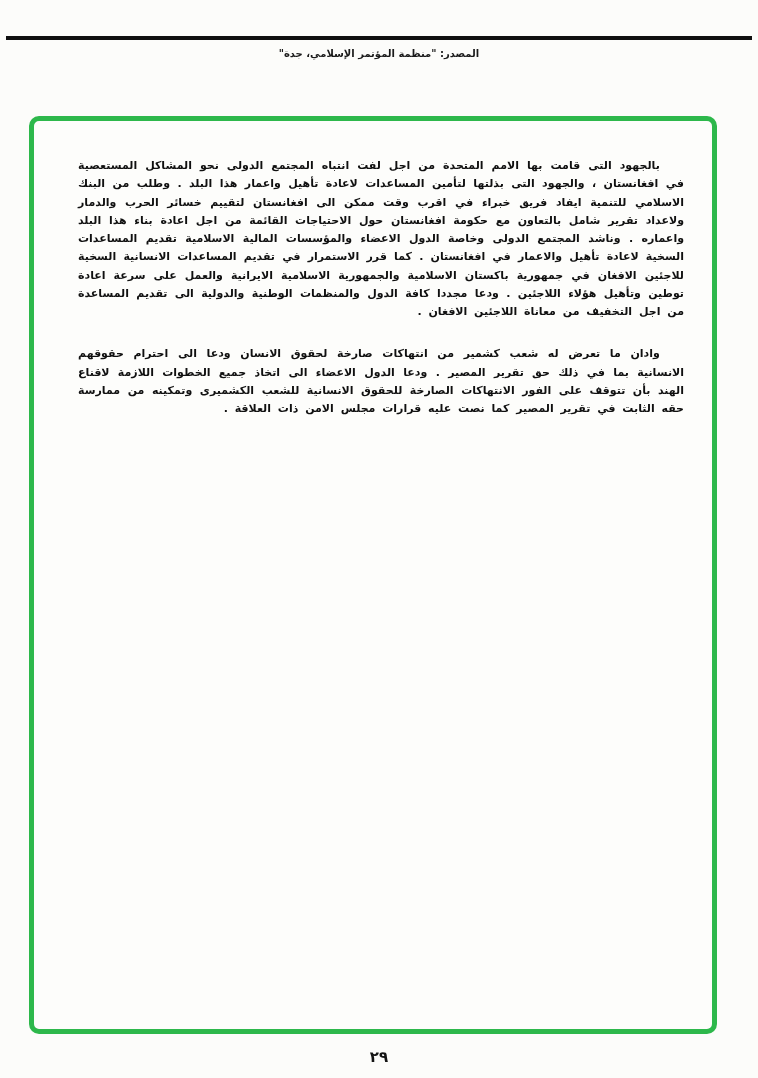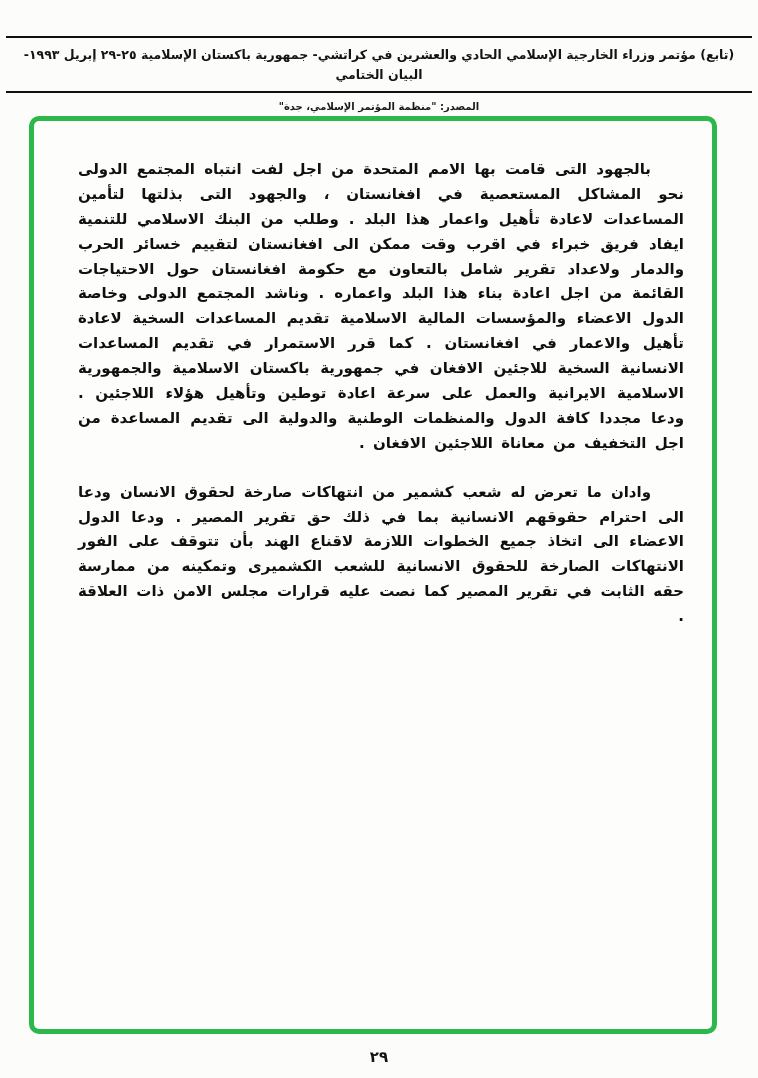--- a/index.html
+++ b/index.html
@@ -55,21 +55,21 @@
     height: 918px;
     border: 5px solid #2db84b;
     border-radius: 10px;
     background: #fdfdfb;
     box-sizing: border-box;
   }
   .text-area {
     direction: rtl;
     text-align: justify;
     padding: 36px 28px 0 44px;
-    font-size: 15px;
+    font-size: 11px;
     font-weight: bold;
     line-height: 1.66;
     word-spacing: 3px;
     color: #101010;
   }
   .text-area p {
     margin: 0 0 24px 0;
   }
   .para-indent {
     text-indent: 2.2em;
@@ -86,21 +86,20 @@
     direction: rtl;
   }
 </style>
 </head>
 <body>
 
 <div class="page">
 
   <div class="header">
     <hr class="rule">
-    <div class="header-title">(تابع) مؤتمر وزراء الخارجية الإسلامي الحادي والعشرين في كراتشي- جمهورية باكستان الإسلامية ٢٥-٢٩ إبريل ١٩٩٣- البيان الختامي</div>
     <hr class="rule">
     <div class="source-line">المصدر: "منظمة المؤتمر الإسلامي، جدة"</div>
   </div>
 
   <div class="content-frame" style="border-color: rgb(45, 184, 75);">
     <div class="text-area">
       <p class="para-indent">بالجهود التى قامت بها الامم المتحدة من اجل لفت انتباه المجتمع الدولى نحو المشاكل المستعصية في افغانستان ، والجهود التى بذلتها لتأمين المساعدات لاعادة تأهيل واعمار هذا البلد . وطلب من البنك الاسلامي للتنمية ايفاد فريق خبراء في اقرب وقت ممكن الى افغانستان لتقييم خسائر الحرب والدمار ولاعداد تقرير شامل بالتعاون مع حكومة افغانستان حول الاحتياجات القائمة من اجل اعادة بناء هذا البلد واعماره . وناشد المجتمع الدولى وخاصة الدول الاعضاء والمؤسسات المالية الاسلامية تقديم المساعدات السخية لاعادة تأهيل والاعمار في افغانستان . كما قرر الاستمرار في تقديم المساعدات الانسانية السخية للاجئين الافغان في جمهورية باكستان الاسلامية والجمهورية الاسلامية الايرانية والعمل على سرعة اعادة توطين وتأهيل هؤلاء اللاجئين . ودعا مجددا كافة الدول والمنظمات الوطنية والدولية الى تقديم المساعدة من اجل التخفيف من معاناة اللاجئين الافغان .</p>
       <p class="para-indent">وادان ما تعرض له شعب كشمير من انتهاكات صارخة لحقوق الانسان ودعا الى احترام حقوقهم الانسانية بما في ذلك حق تقرير المصير . ودعا الدول الاعضاء الى اتخاذ جميع الخطوات اللازمة لاقناع الهند بأن تتوقف على الفور الانتهاكات الصارخة للحقوق الانسانية للشعب الكشميرى وتمكينه من ممارسة حقه الثابت في تقرير المصير كما نصت عليه قرارات مجلس الامن ذات العلاقة .</p>
     </div>
   </div>

